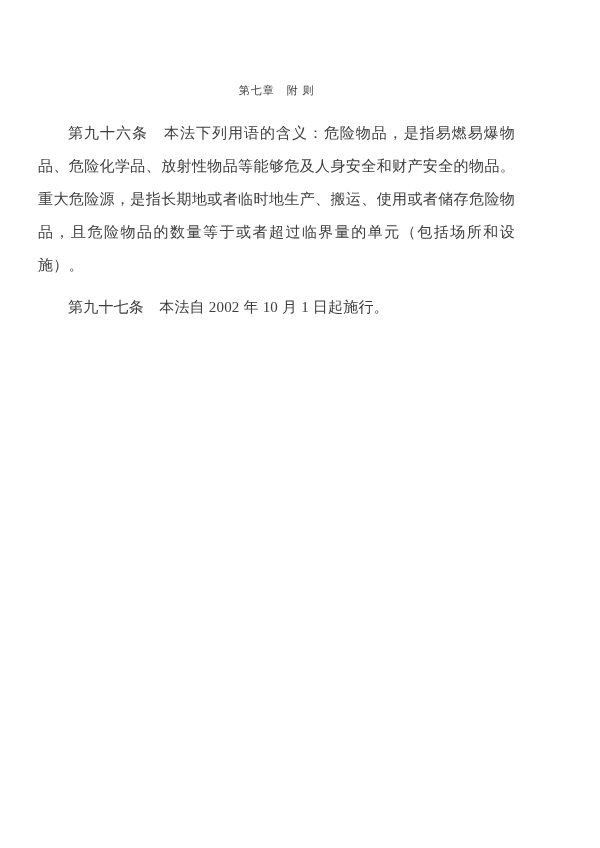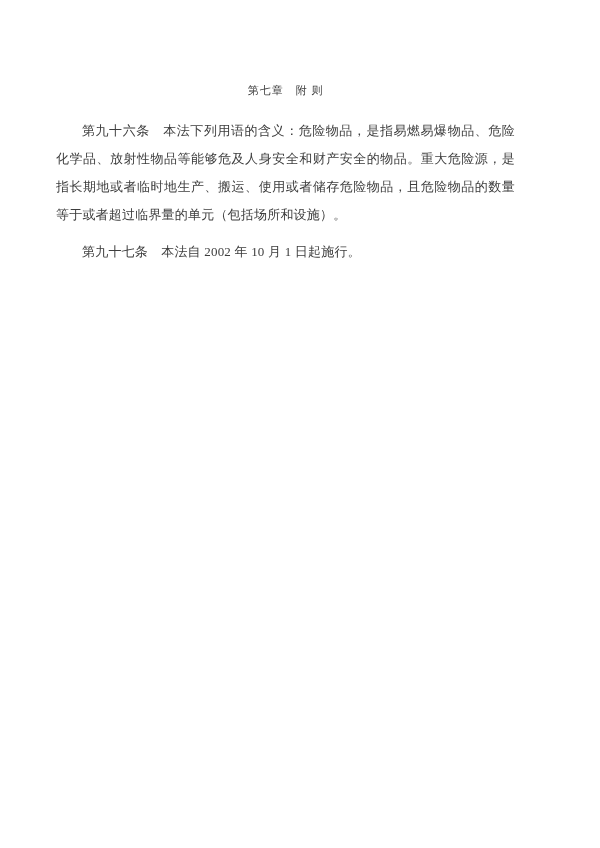--- a/index.html
+++ b/index.html
@@ -9,32 +9,32 @@
   .page {
     position: relative;
     width: 600px;
     height: 848px;
     background: #ffffff;
     overflow: hidden;
     font-family: "Liberation Serif", "DejaVu Serif", serif;
     color: #3d3d3d;
   }
   .content {
-    padding: 74px 85px 0 56px;
+    padding: 74px 85px 0 38px;
   }
   .doc-title {
     font-size: 11px;
     line-height: 32.5px;
     text-align: center;
     letter-spacing: 1px;
     white-space: pre;
   }
   .doc-paragraph {
-    font-size: 13px;
-    line-height: 28px;
+    font-size: 15px;
+    line-height: 33px;
     text-align: justify;
     text-justify: inter-character;
     text-indent: 2em;
     margin-top: 10px;
     letter-spacing: 0.2px;
   }
   .doc-paragraph + .doc-paragraph {
     margin-top: 9px;
   }
 </style>

